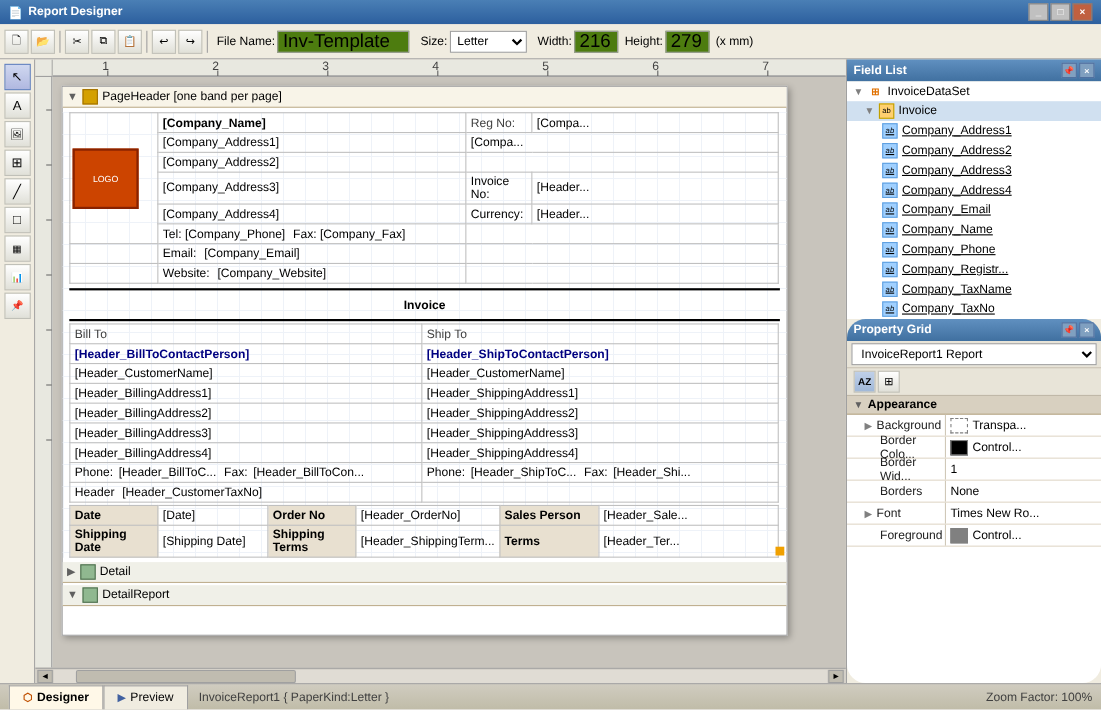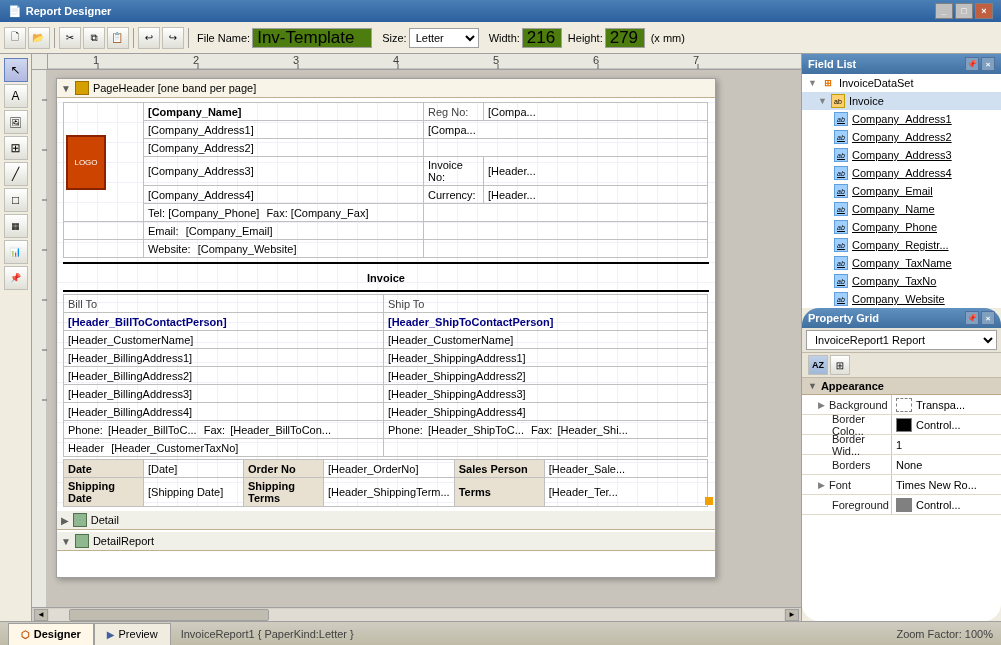--- a/index.html
+++ b/index.html
@@ -119,21 +119,21 @@
       font-size: 10px;
     }
     .report-table td {
       border: 1px solid #c0c0c0;
       padding: 2px 4px;
       height: 18px;
     }
 
     
     .right-panels {
-      width: 200px;
+      width: 232px;
       display: flex;
       flex-direction: column;
       background: #f0ece0;
       border-left: 1px solid #a0a0a0;
     }
 
     
     .panel-header {
       background: linear-gradient(to bottom, #6090c0, #4070a0);
       color: white;
@@ -410,21 +410,21 @@
               <div style="width:14px;height:14px;background:#d4a000;border:1px solid #a07000;"></div>
               <span>PageHeader [one band per page]</span>
             </div>
 
             <div style="position:relative; background: repeating-linear-gradient(to right, #eef2f8 0px, #eef2f8 1px, transparent 1px, transparent 20px), repeating-linear-gradient(to bottom, #eef2f8 0px, #eef2f8 1px, transparent 1px, transparent 20px); min-height:200px;">
 
               <table class="report-table" style="margin:4px 6px; width:645px;">
                 <tbody>
                     <tr>
                   <td rowspan="6" style="width:80px; padding:2px;">
-                    <div class="header-logo-box" style="width:40px; height:55px; display:flex; align-items:center; justify-content:center;">
+                    <div class="header-logo-box" style="width:60px; height:55px; display:flex; align-items:center; justify-content:center;">
                       <span style="color:white; font-size:8px; text-align:center;">LOGO</span>
                     </div>
                   </td>
                   <td style="width:280px; font-weight:bold; font-size:11px;">
                     <span>[Company_Name]</span>
                     <span style="position:absolute; right:2px; bottom:2px; width:8px; height:8px; background:#f0a000; display:inline-block;"></span>
                   </td>
                   <td style="width:60px; color:#404040;">
                     <span>Reg No:</span>
                   </td>
@@ -715,24 +715,20 @@
           <span class="field-icon icon-field" style="font-size:7px; padding:1px; font-style:italic;">ab</span>
           <span>Company_Registr...</span>
         </div>
         <div class="field-list-item tree-indent2">
           <span class="field-icon icon-field" style="font-size:7px; padding:1px; font-style:italic;">ab</span>
           <span>Company_TaxName</span>
         </div>
         <div class="field-list-item tree-indent2">
           <span class="field-icon icon-field" style="font-size:7px; padding:1px; font-style:italic;">ab</span>
           <span>Company_TaxNo</span>
-        </div>
-        <div class="field-list-item tree-indent2">
-          <span class="field-icon icon-field" style="font-size:7px; padding:1px; font-style:italic;">ab</span>
-          <span>Company_Website</span>
         </div>
       </div>
     </div>
 
     <div class="property-grid">
       <div class="panel-header">
         <span>Property Grid</span>
         <div class="panel-header-controls">
           <div class="panel-ctrl-btn">📌</div>
           <div class="panel-ctrl-btn">×</div>

